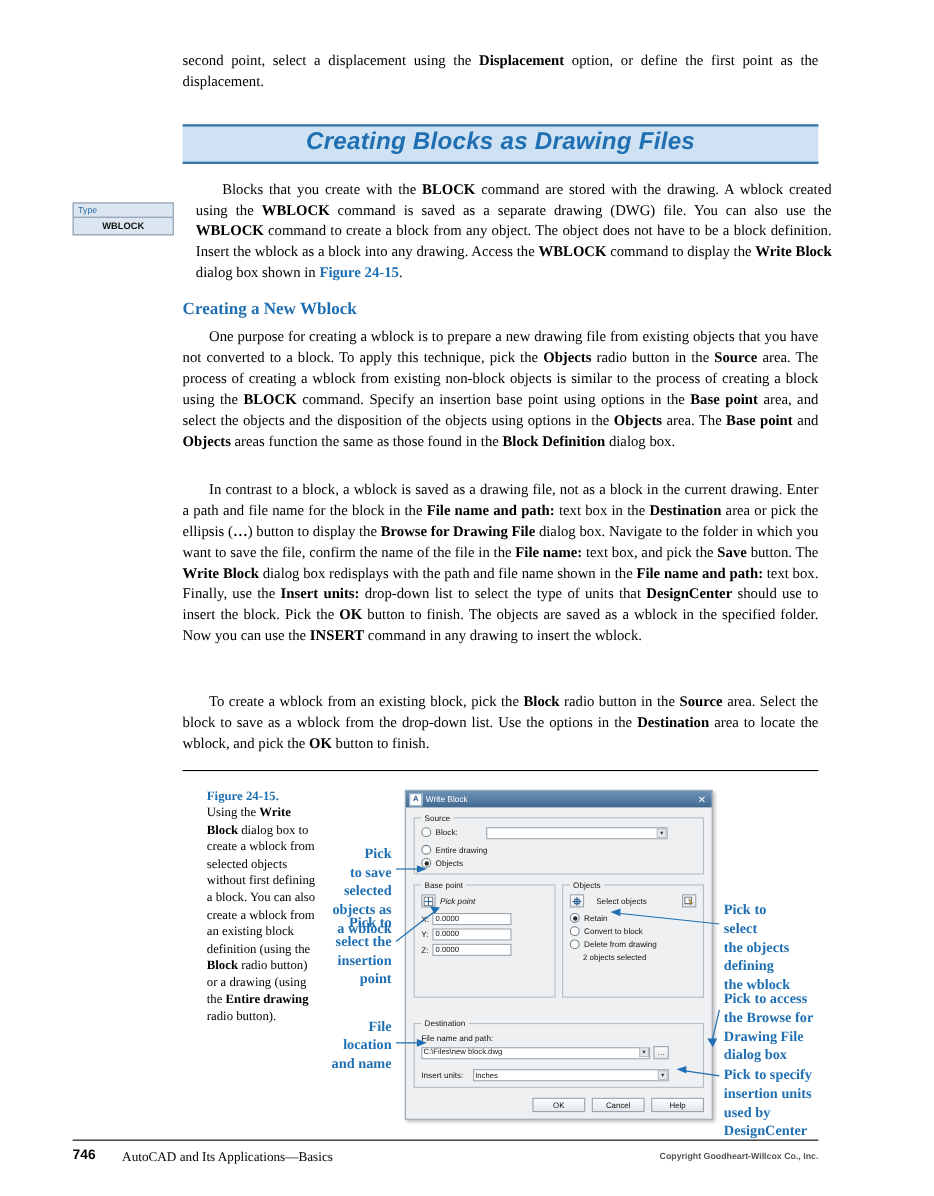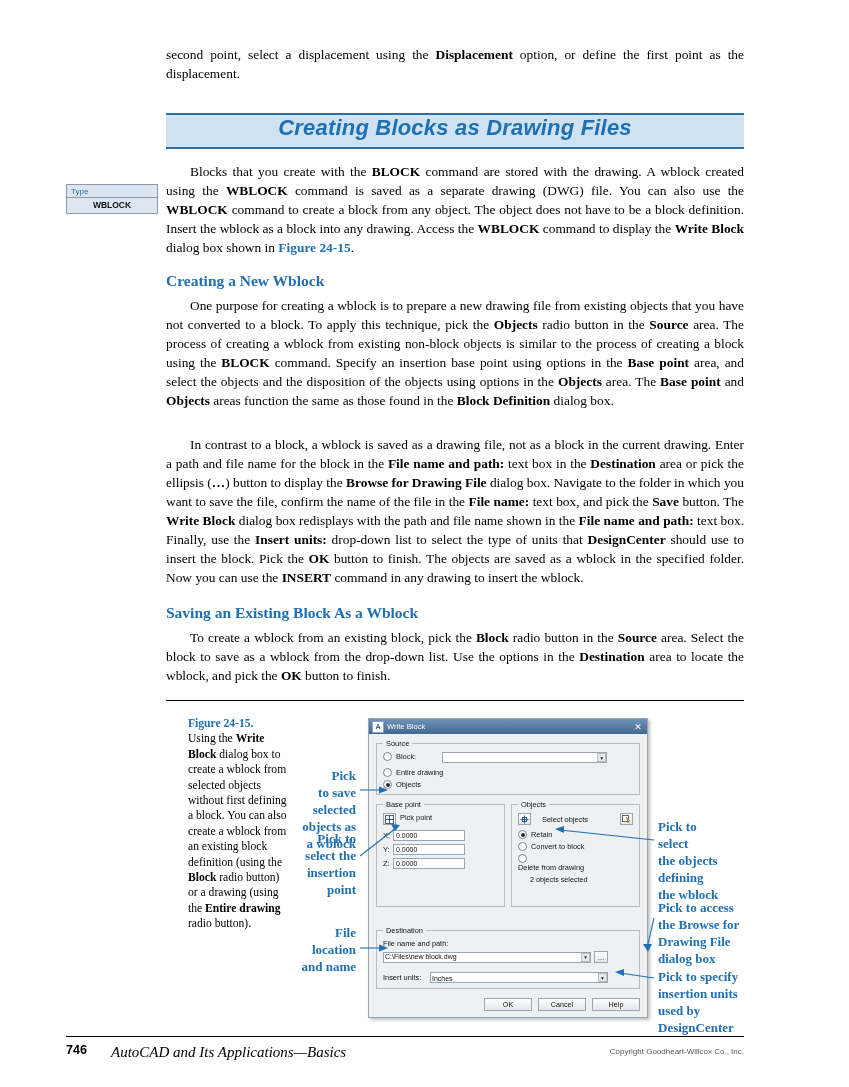--- a/index.html
+++ b/index.html
@@ -238,22 +238,23 @@
     font-size: 7px;
   }
   .twocol { display: flex; gap: 6px; }
   .col { flex: 1; }
 
   .coordrow { display: flex; align-items: center; margin-bottom: 3px; }
   .coordlbl { width: 10px; font-size: 7.4px; }
   .coordbox { width: 72px; }
 
   .pickpoint {
-    display: flex; gap: 4px;
+    display: flex; align-items: center; gap: 4px;
     margin-bottom: 5px;
+    font-style: italic;
   }
   .select-objects {
     display: flex; align-items: center; gap: 11px;
     margin-bottom: 5px;
   }
   .objcount { font-size: 7.2px; margin-top: 3px; padding-left: 12px;}
   .dest-row { display: flex; align-items: center; gap: 3px; }
   .ok-row {
     position: absolute;
     right: 7px; bottom: 6px;
@@ -289,29 +290,29 @@
   .folio {
     position: absolute;
     left: 66px; top: 1043px;
     font-family: "Liberation Sans", sans-serif;
     font-weight: bold;
     font-size: 12.5px;
   }
   .runhead {
     position: absolute;
     left: 111px; top: 1044px;
-    font-size: 15px;
-    font-style: italic;
+    font-size: 12px;
   }
   .copyright {
     position: absolute;
     right: 105px; top: 1047px;
     font-size: 8px;
     color: #555;
     font-family: "Liberation Sans", sans-serif;
+    font-weight: bold;
   }
 </style>
 </head>
 <body>
 
 <div class="page">
 
   <div class="top-para">
     second point, select a displacement using the <b>Displacement</b> option, or define the first
     point as the displacement.
@@ -319,21 +320,21 @@
 
   <div class="banner">
     <span class="banner-text">Creating Blocks as Drawing Files</span>
   </div>
 
   <div class="typebox">
     <div class="typebox-label">Type</div>
     <div class="typebox-cmd">WBLOCK</div>
   </div>
 
-  <div class="body-col p-indent" style="top:162px;">
+  <div class="body-col p-indent" style="top:162px;margin-left:12px;">
     Blocks that you create with the <b>BLOCK</b> command are stored with the drawing. A
     wblock created using the <b>WBLOCK</b> command is saved as a separate drawing (DWG) file.
     You can also use the <b>WBLOCK</b> command to create a block from any object. The object does
     not have to be a block definition. Insert the wblock as a block into any drawing. Access
     the <b>WBLOCK</b> command to display the <b>Write Block</b> dialog box shown in <span class="blue-b">Figure 24-15</span>.
   </div>
 
   <div class="body-col" style="top:270px;">
     <div class="h2">Creating a New Wblock</div>
   </div>
@@ -353,23 +354,20 @@
     drawing. Enter a path and file name for the block in the <b>File name and path:</b> text box in the
     <b>Destination</b> area or pick the ellipsis (<b>…</b>) button to display the <b>Browse for Drawing File</b> dialog
     box. Navigate to the folder in which you want to save the file, confirm the name of the file in
     the <b>File name:</b> text box, and pick the <b>Save</b> button. The <b>Write Block</b> dialog box redisplays with
     the path and file name shown in the <b>File name and path:</b> text box. Finally, use the <b>Insert units:</b>
     drop-down list to select the type of units that <b>DesignCenter</b> should use to insert the block.
     Pick the <b>OK</b> button to finish. The objects are saved as a wblock in the specified folder. Now
     you can use the <b>INSERT</b> command in any drawing to insert the wblock.
   </div>
 
-  <div class="body-col" style="top:602px;">
-    <div class="h2">Saving an Existing Block As a Wblock</div>
-  </div>
 
   <div class="body-col p-indent" style="top:628px;">
     To create a wblock from an existing block, pick the <b>Block</b> radio button in the <b>Source</b>
     area. Select the block to save as a wblock from the drop-down list. Use the options in the
     <b>Destination</b> area to locate the wblock, and pick the <b>OK</b> button to finish.
   </div>
 
   <div class="hr-fig"></div>
 
   <div class="fig-caption">
@@ -453,21 +451,21 @@
               </span>
             </div>
             <div class="row">
               <span class="radio on"></span>
               <span class="lbl">Retain</span>
             </div>
             <div class="row">
               <span class="radio"></span>
               <span class="lbl">Convert to block</span>
             </div>
-            <div class="row" style="margin-bottom:0;flex-direction:column;">
+            <div class="row" style="margin-bottom:0;">
               <span class="radio"></span>
               <span class="lbl">Delete from drawing</span>
             </div>
             <div class="objcount">2 objects selected</div>
           </fieldset>
         </div>
       </div>
 
       <fieldset class="grp" style="margin-top:14px;">
         <legend>Destination</legend>

